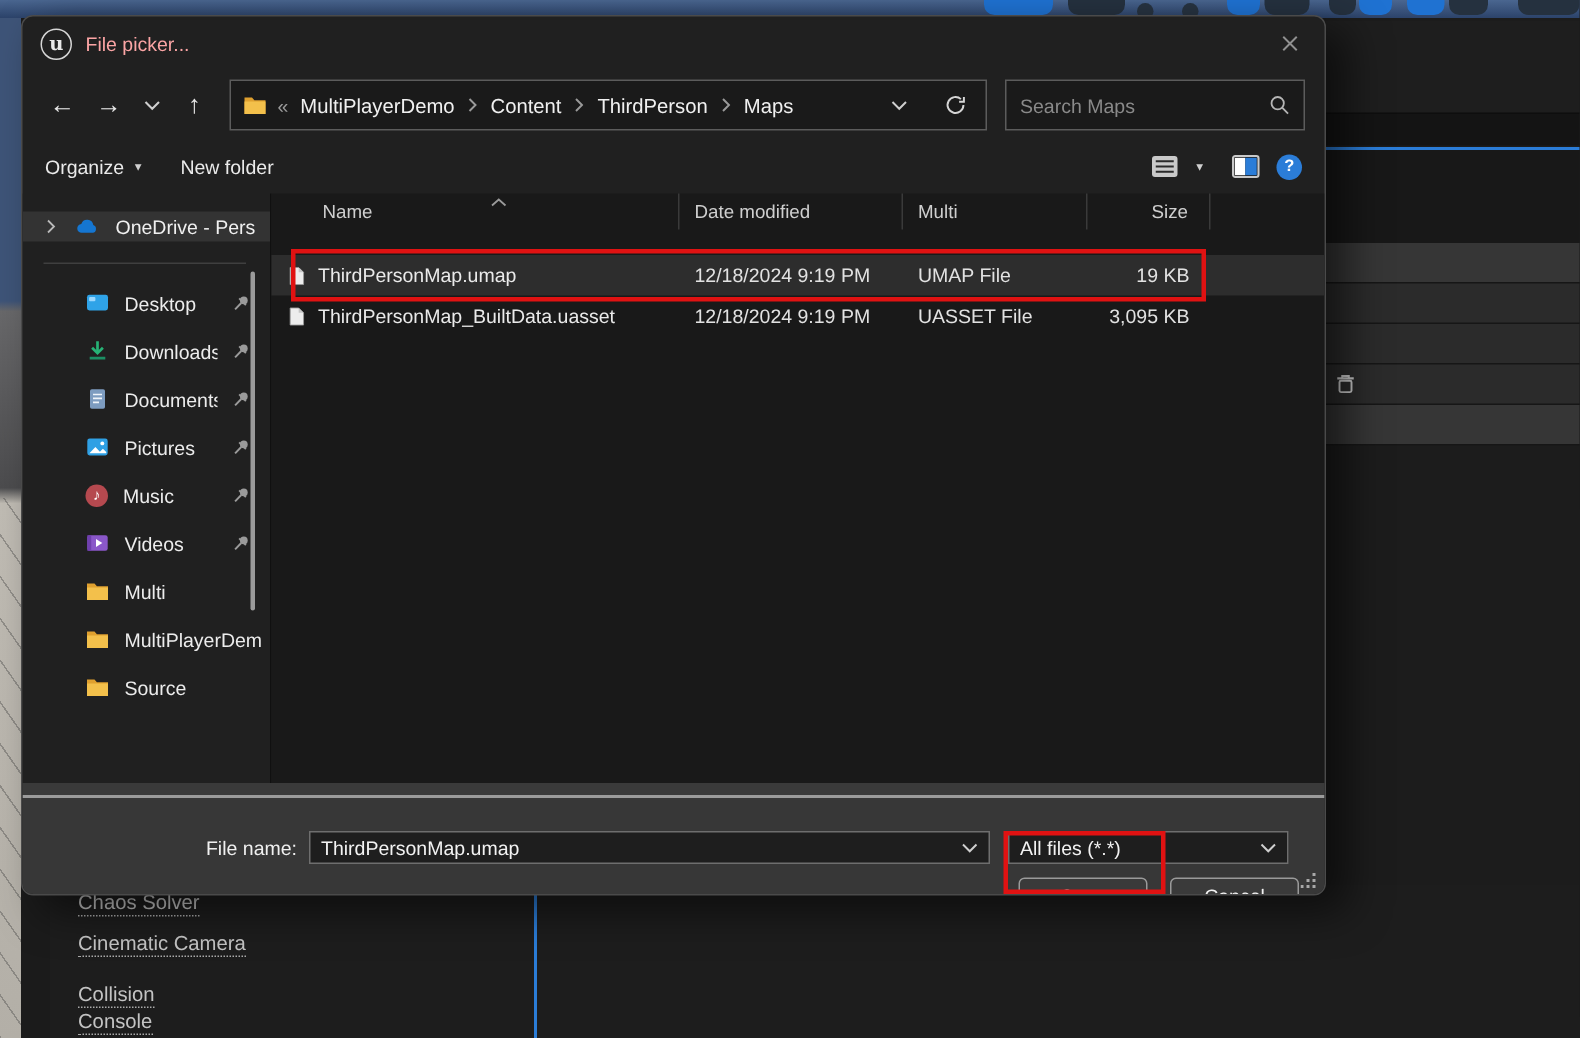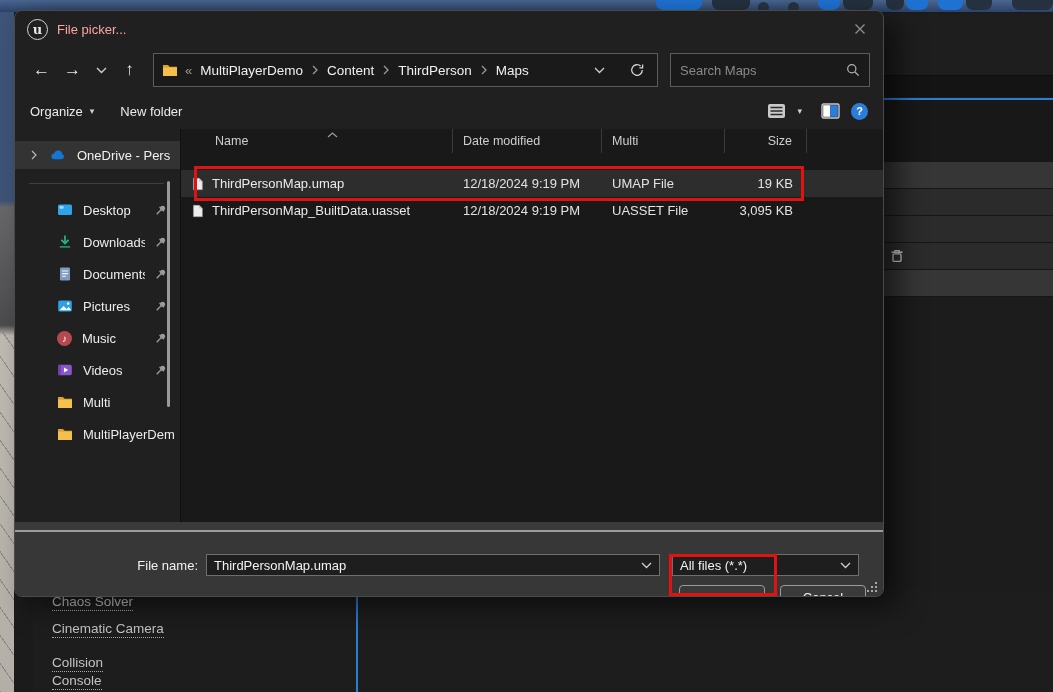--- a/index.html
+++ b/index.html
@@ -63,21 +63,21 @@
   #toolbar { height:36px; flex:none; display:flex; align-items:center; padding:0 15px; }
   .tool-label { color:#eaeaea; font-size:13px; cursor:pointer; display:flex; align-items:center; gap:7px; }
   .caret { color:#cfcfcf; font-size:9px; }
   #toolbar-right { margin-left:auto; display:flex; align-items:center; gap:11px; }
   #help-btn { width:17px; height:17px; border-radius:50%; background:#2b7dd8; color:#fff;
     font-size:11px; font-weight:bold; display:flex; align-items:center; justify-content:center; cursor:pointer; }
 
   #content { flex:1; display:flex; min-height:0; }
   #sidebar { width:166px; flex:none; background:#202020; border-right:1px solid #101010;
     padding-top:12px; position:relative; overflow:hidden; }
-  #onedrive-row { height:28px; background:#333333; display:flex; align-items:center; padding-left:15px; cursor:pointer; }
+  #onedrive-row { height:20px; background:#333333; display:flex; align-items:center; padding-left:15px; cursor:pointer; }
   #onedrive-row .lbl { margin-left:11px; color:#f0f0f0; font-size:13px; white-space:nowrap; }
   #side-sep { border-top:1px solid #3f3f3f; margin:14px 16px 10px 14px; }
   .side-item { height:32px; display:flex; align-items:center; padding-left:42px; gap:10px; cursor:pointer; }
   .side-item .lbl { color:#ececec; font-size:13px; white-space:nowrap; overflow:hidden; }
   .side-item .pin { margin-left:auto; margin-right:13px; flex:none; }
   #side-scrollbar { position:absolute; right:10px; top:52px; width:3px; height:226px; background:#9a9a9a; border-radius:2px; }
   .icon16 { width:16px; height:16px; flex:none; }
   #music-icon { width:15px; height:15px; border-radius:50%; background:#b5494f; color:#fff;
     font-size:10px; display:flex; align-items:center; justify-content:center; }
 
@@ -349,20 +349,27 @@
           </svg>
         <span class="lbl">Multi</span>
       </div>
       <div class="side-item">
         <svg class="icon16" viewBox="0 0 16 14">
             <path d="M1 2h5l1.6 1.8H15V13H1z" fill="#dfa02f"></path>
             <path d="M1 4.6h14V13H1z" fill="#f3c04b"></path>
           </svg>
         <span class="lbl">MultiPlayerDem</span>
       </div>
+      <div class="side-item">
+        <svg class="icon16" viewBox="0 0 16 14">
+            <path d="M1 2h5l1.6 1.8H15V13H1z" fill="#dfa02f"></path>
+            <path d="M1 4.6h14V13H1z" fill="#f3c04b"></path>
+          </svg>
+        <span class="lbl">Source</span>
+      </div>
       <div id="side-scrollbar"></div>
     </div>
 
     <div id="filepane">
       <svg id="sort-caret" class="abs" width="11" height="6" viewBox="0 0 11 6">
         <path d="M1 5l4.5-4L10 5" stroke="#9a9a9a" stroke-width="1.2" fill="none"></path>
       </svg>
       <div id="list-header">
         <div class="hcell c-name">
             <span>Name</span>

